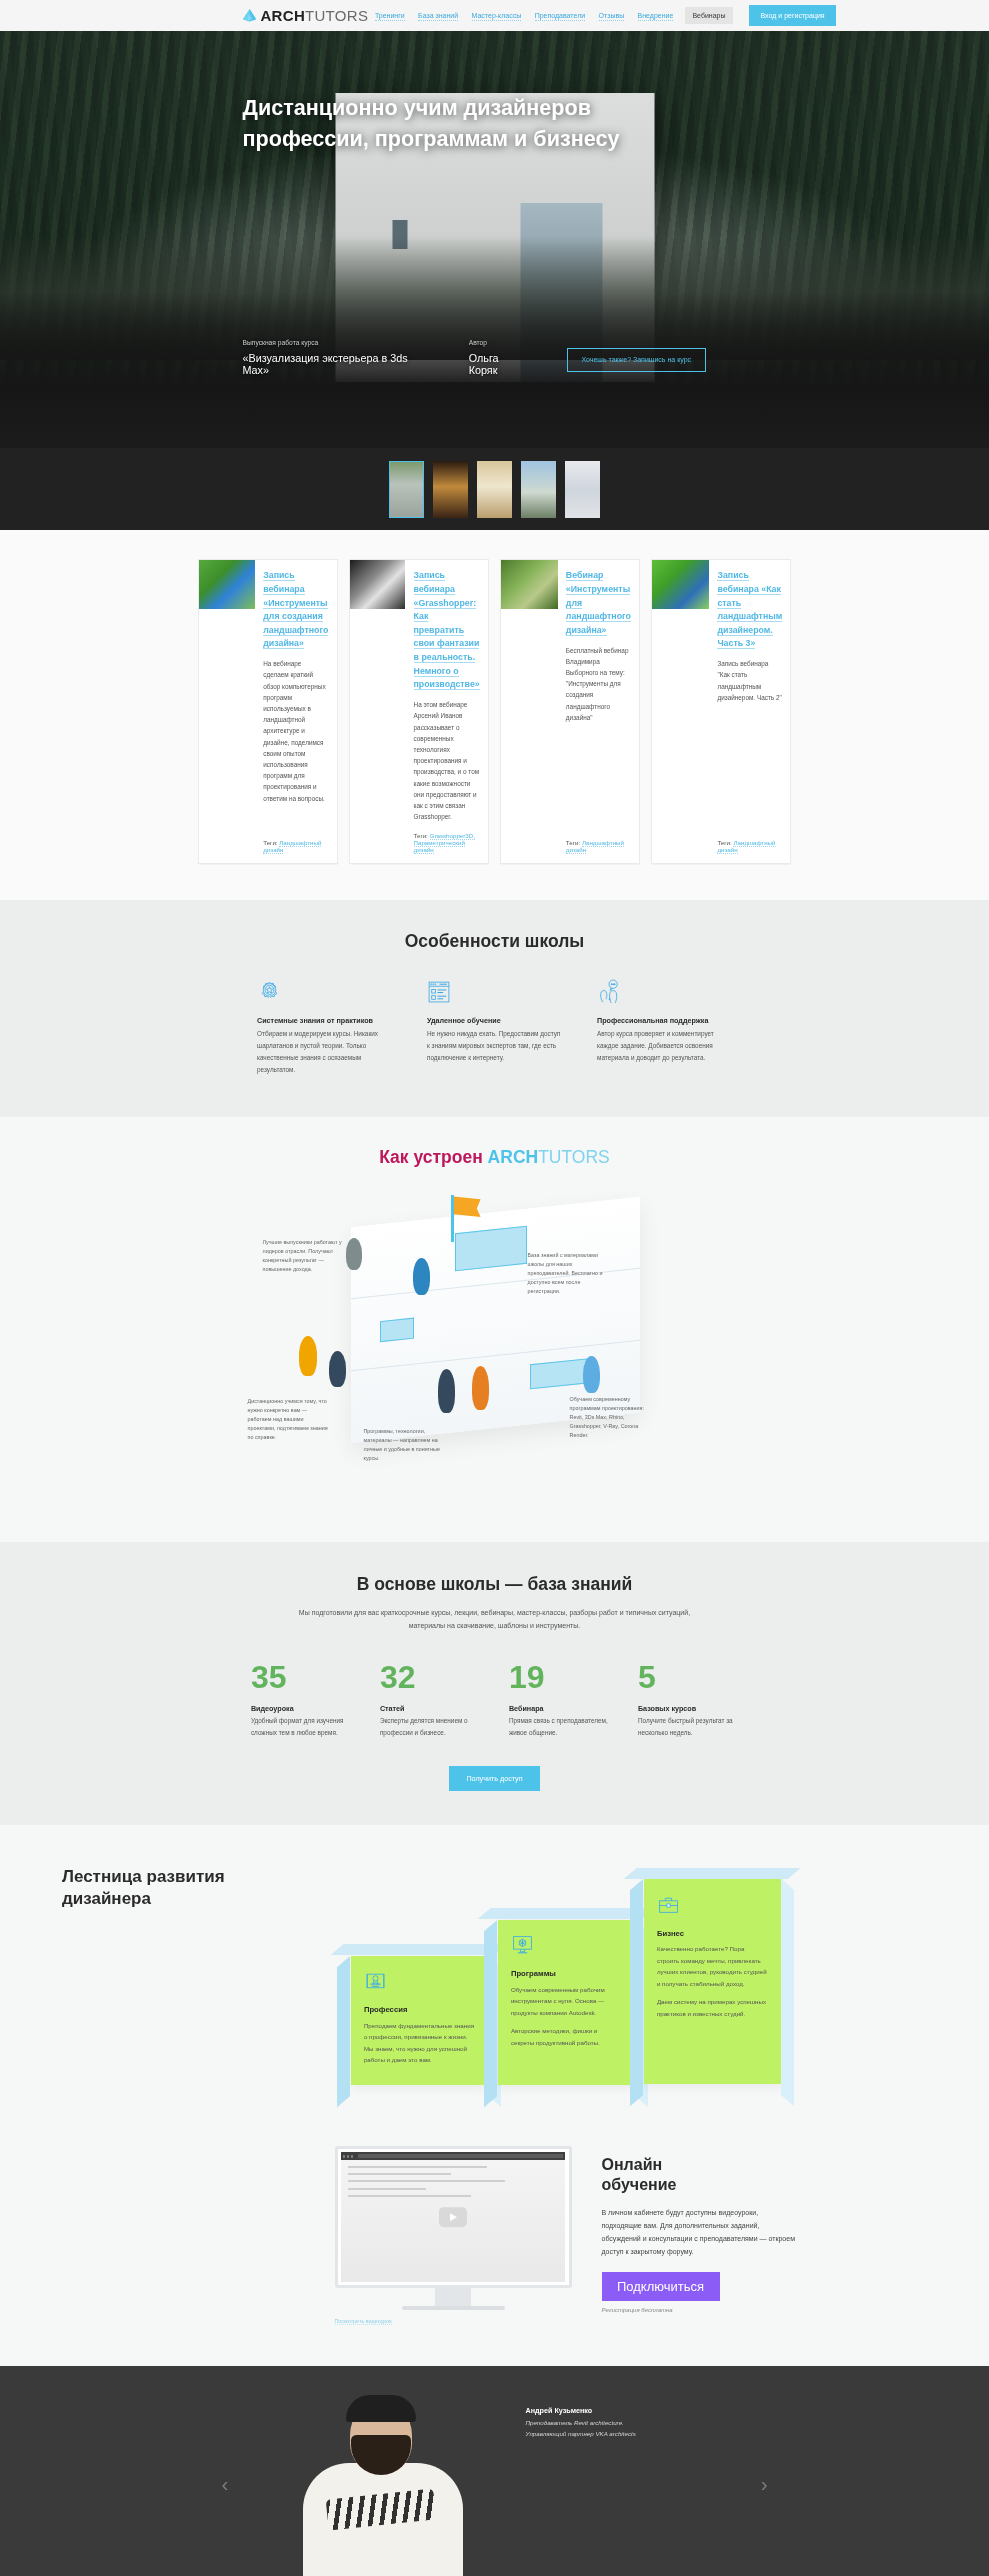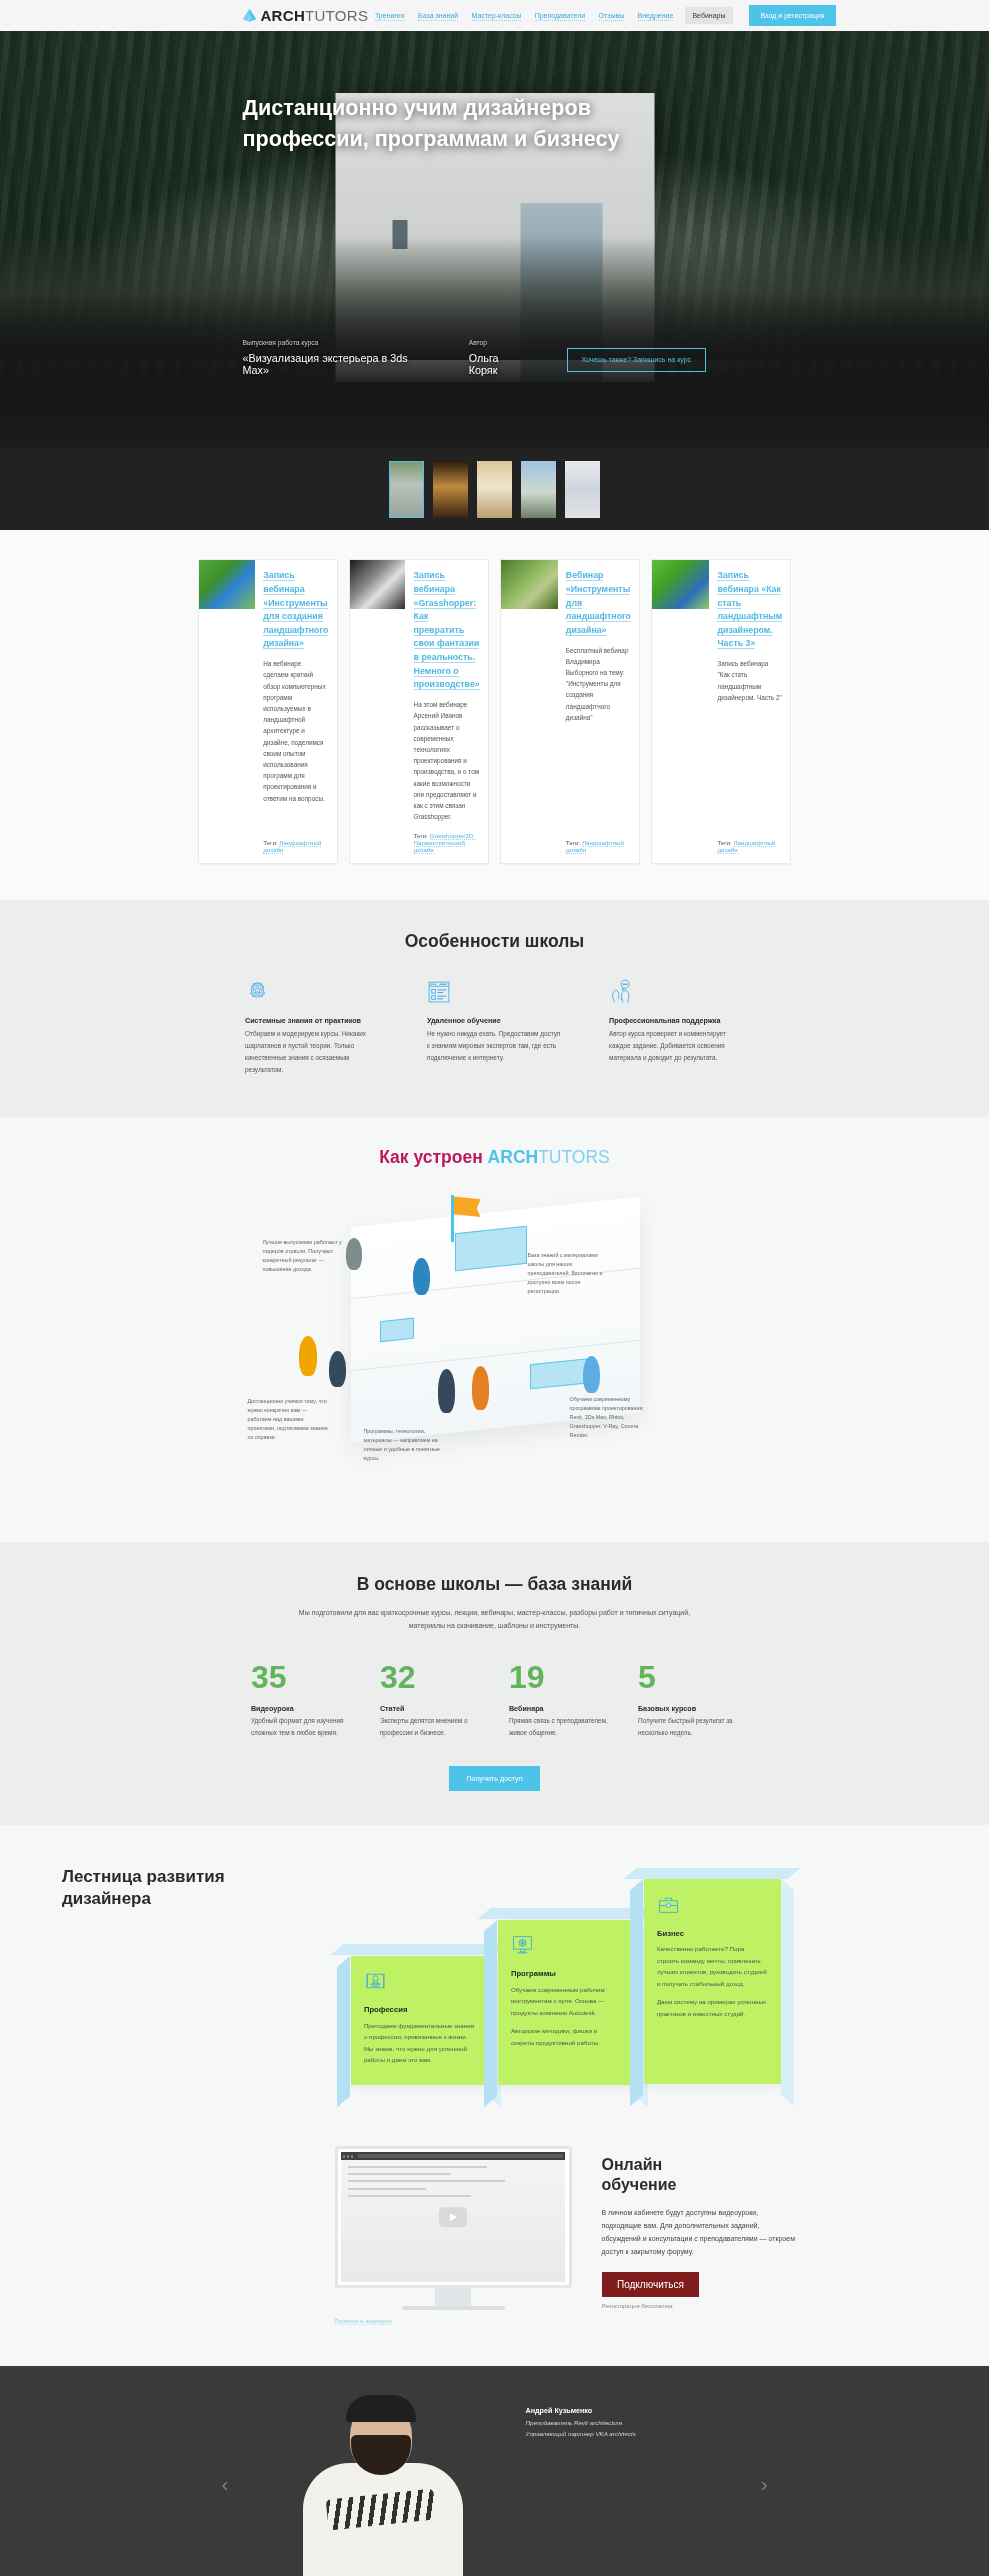--- a/index.html
+++ b/index.html
@@ -124,21 +124,21 @@
   .card-text{color:#555;font-size:6.4px;line-height:1.75;margin-bottom:9.3px;flex:1}
   .card-tags{font-size:6.2px;color:#555;margin-top:auto}
   .card-tags i{font-style:normal;color:#51b8e4;border-bottom:0.5px dotted #9ed5ee}
 
   
   .features{background:#eceded;padding:31px 0 41px}
   .sec-title{
     text-align:center;font-size:17.5px;font-weight:700;color:#2b2b2b;
     margin-bottom:27px;
   }
-  .feat-row{display:flex;justify-content:center;gap:12px}
+  .feat-row{display:flex;justify-content:center;gap:0}
   .feat{width:170px;padding:0 17.5px}
   .feat-icon{height:28px;margin-bottom:9.3px;color:#3aa9e8}
   .feat h4{font-size:7.2px;font-weight:700;color:#2b2b2b;margin-bottom:3.1px}
   .feat p{font-size:6.4px;color:#555;line-height:1.85}
 
   
   .how{background:#f6f7f7;padding:30px 0 31px;position:relative}
   .how-title{text-align:center;font-size:17.5px;font-weight:700;color:#2b2b2b;margin-bottom:13.4px}
   .how-title b{color:#be185d}
   .how-title em{font-style:normal;color:#4ec3ea;font-weight:700}
@@ -224,21 +224,21 @@
     width:28px;height:19.6px;background:#d9d9d9;border-radius:4.6px;
     display:flex;align-items:center;justify-content:center;
   }
   .play:after{content:"";border-left:7.2px solid #fff;border-top:4.6px solid transparent;border-bottom:4.6px solid transparent;margin-left:1.5px}
   .mon-neck{width:36px;height:17.5px;background:#e3e6e8;margin:0 auto}
   .mon-base{width:103px;height:4.6px;background:#dcdfe1;border-radius:2.1px;margin:0 auto}
   .mon-cap{font-size:5.4px;color:#8fd0ea;border-bottom:0.5px dotted #bfe4f4;margin-top:8.2px;display:inline-block}
   .online-txt{width:216px;padding-top:9.3px}
   .online-txt h2{font-size:16px;font-weight:700;color:#2b2b2b;line-height:1.25;margin-bottom:11.3px}
   .online-txt p{font-size:7px;color:#444;line-height:1.85;margin-bottom:13.4px}
-  .online-btn{background:#7f1d1d;color:#fff;border:none;cursor:pointer;font-size:10px;padding:7.2px 15.5px}
+  .online-btn{background:#8b5cf6;color:#fff;border:none;cursor:pointer;font-size:13px;padding:7.2px 15.5px}
   .online-note{display:block;margin-top:6.2px;font-size:6px;color:#8a8a8a;font-style:italic}
 
   
   .testi{background:#3a3a3a;position:relative;padding:29px 0 0;overflow:hidden}
   .testi .wrap{display:flex;align-items:center;min-height:185px;position:relative}
   .arrow{
     position:absolute;top:77px;color:#7e7e7e;font-size:20.6px;cursor:pointer;user-select:none;
   }
   .arrow.l{left:31px}
   .arrow.r{right:31px}

